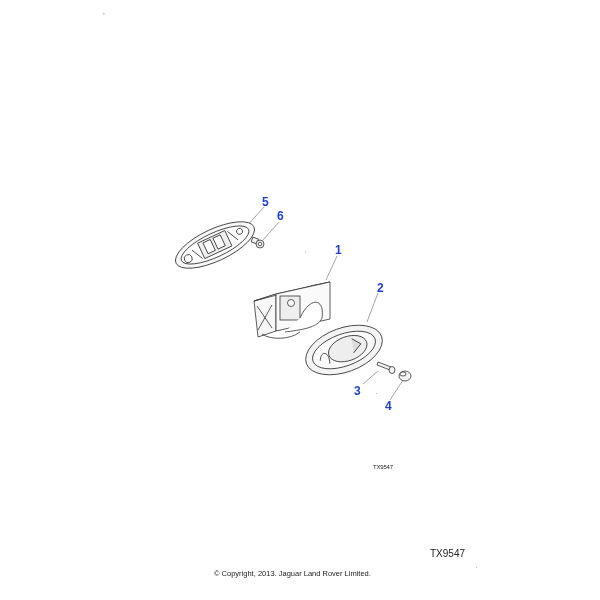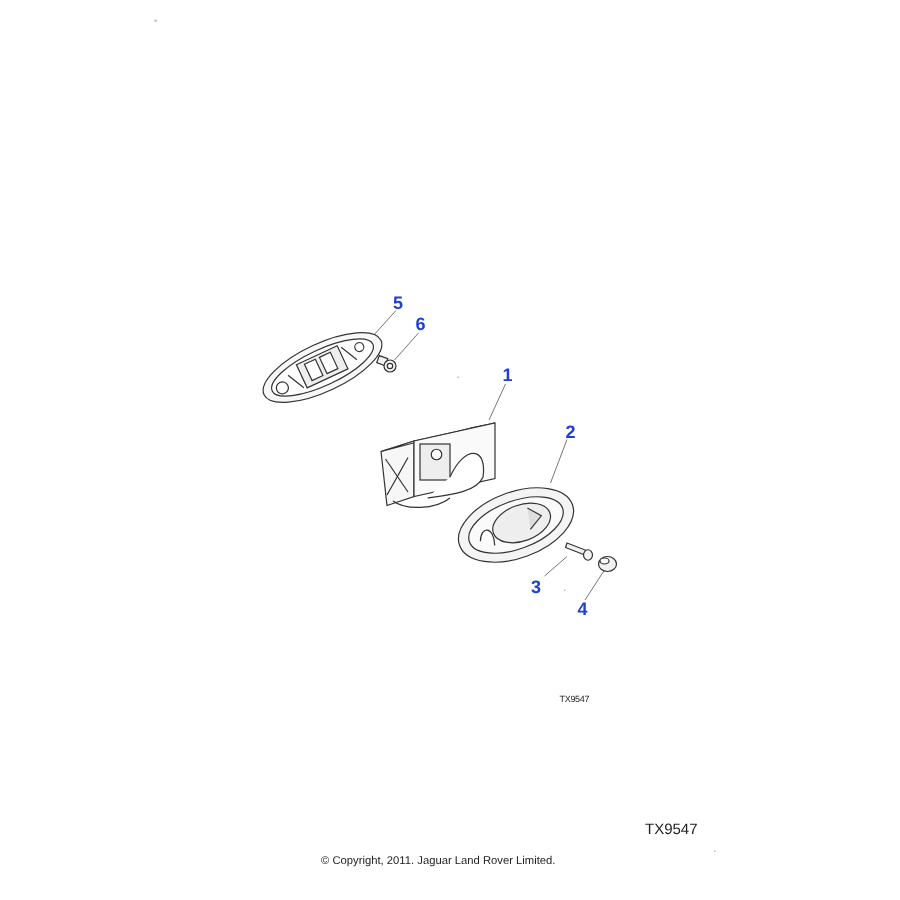--- a/index.html
+++ b/index.html
@@ -87,14 +87,14 @@
 
   <span class="callout" style="left:335px;top:244px;">1</span>
   <span class="callout" style="left:377px;top:282px;">2</span>
   <span class="callout" style="left:354px;top:385px;">3</span>
   <span class="callout" style="left:385px;top:400px;">4</span>
   <span class="callout" style="left:262px;top:196px;">5</span>
   <span class="callout" style="left:277px;top:210px;">6</span>
 
   <span class="small-id" style="left:373px;top:464px;">TX9547</span>
   <span class="big-id" style="left:430px;top:548px;">TX9547</span>
-  <span class="copyright" style="left:214px;top:569px;">© Copyright, 2011. Jaguar Land Rover Limited.</span>
+  <span class="copyright" style="left:214px;top:569px;">© Copyright, 2013. Jaguar Land Rover Limited.</span>
 </div>
 
 </body></html>

